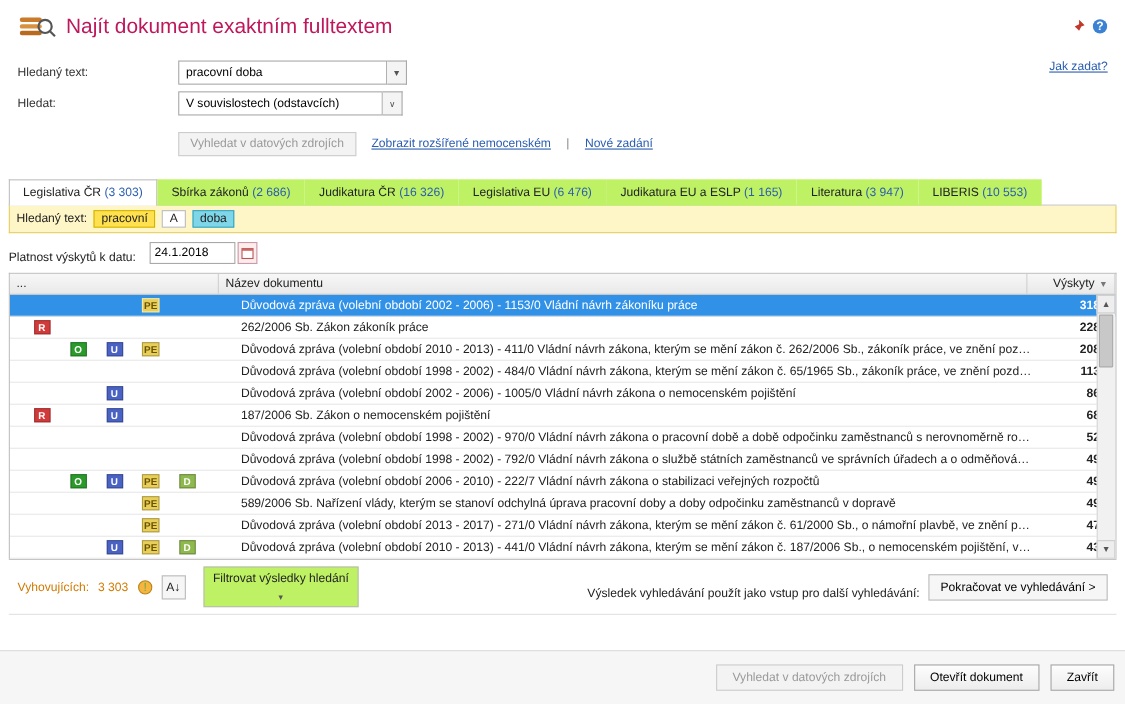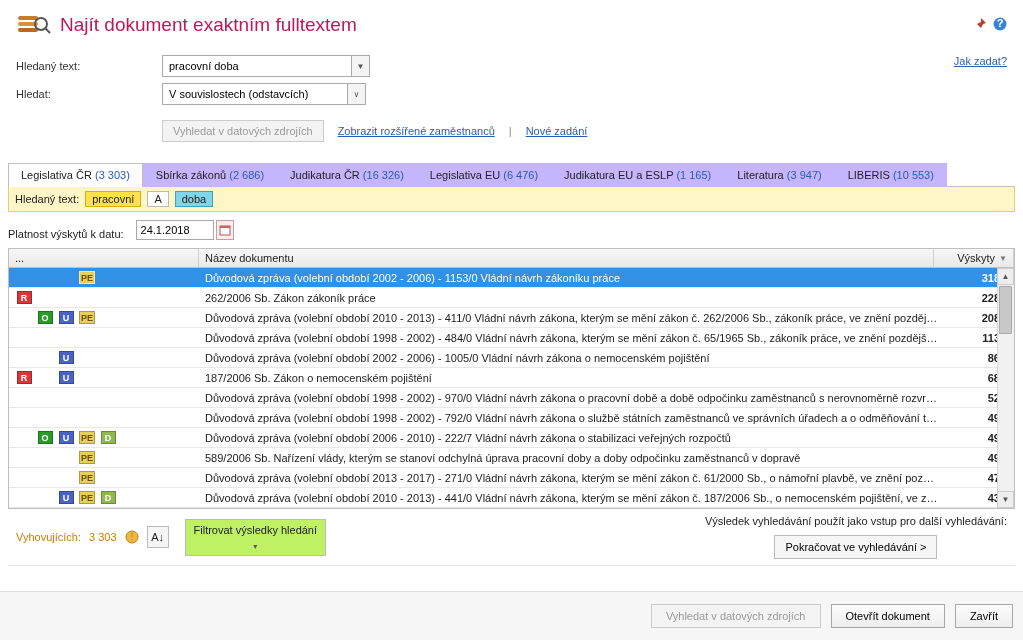--- a/index.html
+++ b/index.html
@@ -17,21 +17,21 @@
 .text-input { flex: 1; border: 1px solid #a9a9a9; height: 22px; padding: 2px 6px; background:#fff; }
 .dd-btn { border:1px solid #a9a9a9; border-left:none; width:18px; height:22px; display:flex; align-items:center; justify-content:center; background:#f4f4f4; }
 .combo { display:flex; }
 .combo .text-input { width: 190px; flex:none; }
 .link { color: #2a5db0; text-decoration: underline; cursor: pointer; }
 .actions-row { display:flex; align-items:center; padding: 12px 16px 12px 162px; gap: 14px; }
 .btn-disabled { border:1px solid #ccc; background:#f3f3f3; color:#9a9a9a; padding:4px 10px; }
 .links-sep { color:#888; }
 
 .tabs { display:flex; border-bottom:1px solid #bfbfbf; margin: 8px 8px 0 8px; }
-.tab { padding:5px 12px 6px 12px; border:1px solid transparent; border-bottom:none; cursor:pointer; position:relative; top:1px; background:#c4b5fd; }
+.tab { padding:5px 12px 6px 12px; border:1px solid transparent; border-bottom:none; cursor:pointer; position:relative; top:1px; background:#bef264; }
 .tab.active { border-color:#bfbfbf; background:#fff; }
 .tab-count { color:#2a5db0; }
 
 .query-bar { margin:0 8px; border:1px solid #e5cf6b; border-top:none; background:#fff6c8; padding:4px 6px; display:flex; align-items:center; gap:6px; }
 .tag { padding:1px 6px; border:1px solid; }
 .tag-term1 { background:#ffe14f; border-color:#d6b200; }
 .tag-op { background:#fff; border-color:#bbb; }
 .tag-term2 { background:#7fd6e8; border-color:#3aa6bc; }
 
 .date-row { display:flex; align-items:flex-end; padding:8px 8px; gap:12px; }
@@ -43,42 +43,42 @@
 .grid-head { display:flex; background:linear-gradient(#f7f7f7,#e9e9e9); border-bottom:1px solid #bfbfbf; }
 .grid-head .hc { padding:3px 6px; border-right:1px solid #d0d0d0; }
 .hc-badges { width:190px; }
 .hc-name { flex:1; }
 .hc-count { width:80px; text-align:right; display:flex; align-items:center; justify-content:flex-end; gap:4px; }
 .sort-ico { font-size:8px; color:#777; }
 
 .grid-body { max-height:260px; overflow:hidden; position:relative; }
 .row { display:flex; align-items:center; border-bottom:1px solid #e8e8e8; height:20px; }
 .row.selected { background:#3191e7; color:#fff; }
-.c-badges { width:190px; display:flex; gap:3px; padding-left:6px; }
+.c-badges { width:190px; display:flex; gap:15px; padding-left:6px;margin-left:14px; }
 .c-name { flex:1; padding:0 6px; white-space:nowrap; overflow:hidden; text-overflow:ellipsis; }
 .c-count { width:70px; text-align:right; padding-right:14px; font-weight:bold; }
 .badge { display:inline-flex; align-items:center; justify-content:center; min-width:15px; height:13px; font-size:9px; font-weight:bold; color:#fff; border:1px solid rgba(0,0,0,.25); padding:0 1px; }
 .b-R { background:#d23a3a; }
 .b-O { background:#2a9a2a; }
 .b-U { background:#4a62c4; }
 .b-PE { background:#e7cf5a; color:#6b5200; }
 .b-D { background:#8fb84f; }
 .row.selected .badge { border-color:rgba(255,255,255,.5); }
 .badge-slot { width:18px; display:inline-flex; justify-content:center; }
 .scroll-gutter { position:absolute; right:0; top:0; bottom:0; width:17px; background:#f1f1f1; border-left:1px solid #d6d6d6; }
 .scroll-thumb { position:absolute; right:2px; top:2px; width:13px; height:48px; background:#c8c8c8; border:1px solid #aaa; border-radius:1px; }
 .scroll-arrow { position:absolute; right:0; width:17px; height:17px; display:flex; align-items:center; justify-content:center; background:#eee; border:1px solid #ccc; font-size:8px; color:#555;}
 .sa-up{top:0;} .sa-down{bottom:0;}
 
 .footer1 { display:flex; align-items:center; padding:6px 8px; border-top:1px solid #bfbfbf; border-bottom:1px solid #e2e2e2; margin:0 8px; gap:8px; }
 .orange { color:#d07a00; }
 .warn-ico { width:14px; height:14px; }
 .az-btn { border:1px solid #bbb; background:#f6f6f6; width:22px; height:22px; display:flex; align-items:center; justify-content:center; font-size:9px; }
 .filter-btn { border:1px solid #bbb; background:#bef264; padding:4px 8px; display:flex; gap:6px; align-items:center; margin-left:8px;flex-direction:column;}
-.footer1-right { margin-left:auto; display:flex; align-items:center; gap:8px;flex-direction:column; }
+.footer1-right { margin-left:auto; display:flex; align-items:flex-end; gap:8px; }
 .cont-btn { border:1px solid #bbb; background:#f6f6f6; padding:5px 10px; }
 
 .footer2 { display:flex; align-items:center; justify-content:flex-end; padding:12px 10px; gap:10px; background:#f6f6f6; border-top:1px solid #ddd; position:absolute; left:0; right:0; bottom:0; }
 .btn { border:1px solid #a6a6a6; background:linear-gradient(#fdfdfd,#ededed); padding:5px 14px; cursor:pointer; }
 .btn.disabled { color:#9a9a9a; border-color:#ccc; background:#f3f3f3; }
 
 .tri { font-size:8px; color:#555; }
 </style>
 </head>
 <body>
@@ -125,21 +125,21 @@
       <input class="text-input" style="width: 186px;" readonly="" value="V souvislostech (odstavcích)">
       <div class="dd-btn">
           <span class="tri">∨</span>
         </div>
     </div>
   </div>
 </div>
 
 <div class="actions-row">
   <button class="btn-disabled">Vyhledat v datových zdrojích</button>
-  <a class="link">Zobrazit rozšířené zaměstnanců</a>
+  <a class="link">Zobrazit rozšířené nemocenském</a>
   <span class="links-sep">|</span>
   <a class="link">Nové zadání</a>
 </div>
 
 <div class="tabs" id="tabs">
     <div class="tab active"><span>Legislativa ČR</span> <span class="tab-count">(3 303)</span></div>
     <div class="tab"><span>Sbírka zákonů</span> <span class="tab-count">(2 686)</span></div>
     <div class="tab"><span>Judikatura ČR</span> <span class="tab-count">(16 326)</span></div>
     <div class="tab"><span>Legislativa EU</span> <span class="tab-count">(6 476)</span></div>
     <div class="tab"><span>Judikatura EU a ESLP</span> <span class="tab-count">(1 165)</span></div>

